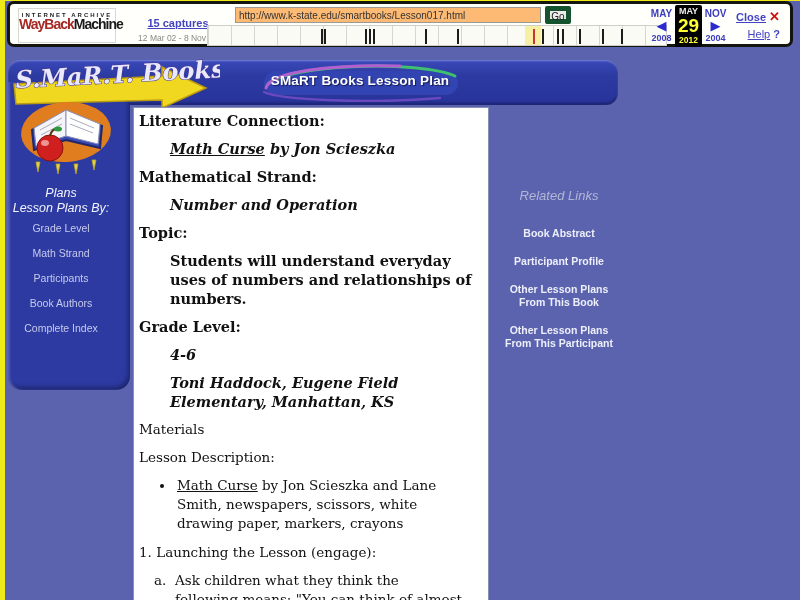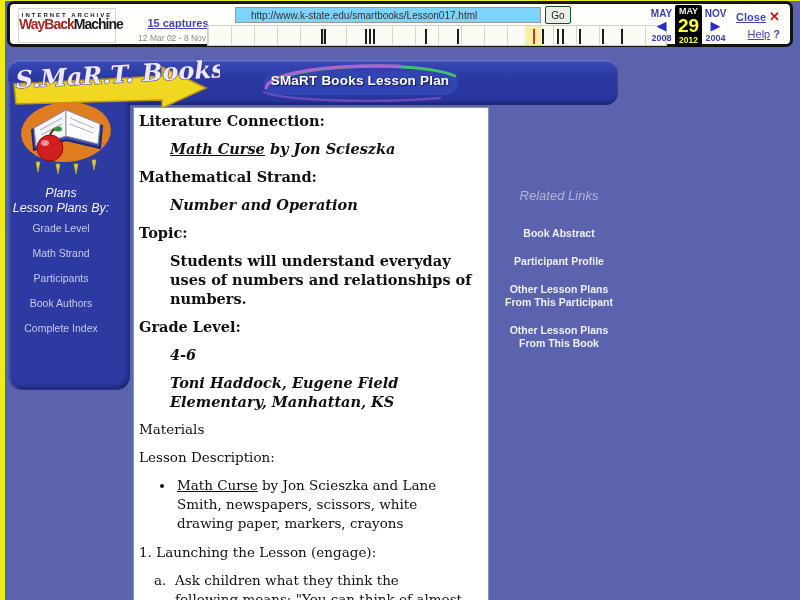--- a/index.html
+++ b/index.html
@@ -25,26 +25,26 @@
   .wb-logo .arch { font-size:6px; letter-spacing:2px; color:#222; font-weight:bold; }
   .wb-logo .mach { font-size:14px; font-weight:bold; letter-spacing:-1px; line-height:13px;
     font-family:Liberation Sans, sans-serif; }
   .wb-logo .mach .red { color:#a52822; }
   .wb-logo .mach .blk { color:#1a1a1a; }
   .wb-captures { position:absolute; left:116px; top:9px; width:104px; text-align:center; }
   .wb-captures a { font-size:11px; font-weight:bold; color:#4343c3; text-decoration:underline; cursor:pointer; }
   .wb-captures .range { font-size:8.5px; color:#8a8a84; margin-top:2px; }
   .wb-url {
     position:absolute; left:225px; top:3px; width:306px; height:16px;
-    border:1px solid #9a9a94; background:#7dd3fc; font-size:10px; color:#333; padding:0 15px;
+    border:1px solid #9a9a94; background:#fdba74; font-size:10px; color:#333; padding:0 3px;
     font-family:"Liberation Sans", sans-serif;
   }
   .wb-go {
     position:absolute; left:535px; top:2px; width:26px; height:18px;
-    background:#ececea; border:1px solid #14532d; border-radius:2px;
+    background:#ececea; border:5px solid #14532d; border-radius:2px;
     font-size:10px; color:#222; cursor:pointer;
   }
   .wb-timeline {
     position:absolute; left:197px; top:21px; width:460px; height:21px;
     background:
       repeating-linear-gradient(to right, #d6d6d0 0 1px, rgba(0,0,0,0) 1px 23px),
       #fbfbf6;
     border:1px solid #cfcfc8; cursor:pointer;
   }
   .wb-timeline .hl { position:absolute; top:0; height:100%; background:#f6efa4; }
@@ -266,15 +266,15 @@
   <div class="substep">
     <span class="marker">a.</span>
     <span class="subtext">Ask children what they think the following means: "You can think of almost everything as a</span>
   </div>
 </div>
 
 <div class="related">
   <div class="rl-head">Related Links</div>
   <a class="rl">Book Abstract</a>
   <a class="rl">Participant Profile</a>
+  <a class="rl">Other Lesson Plans From This Book</a>
   <a class="rl">Other Lesson Plans From This Participant</a>
-  <a class="rl">Other Lesson Plans From This Book</a>
 </div>
 
 </body></html>

